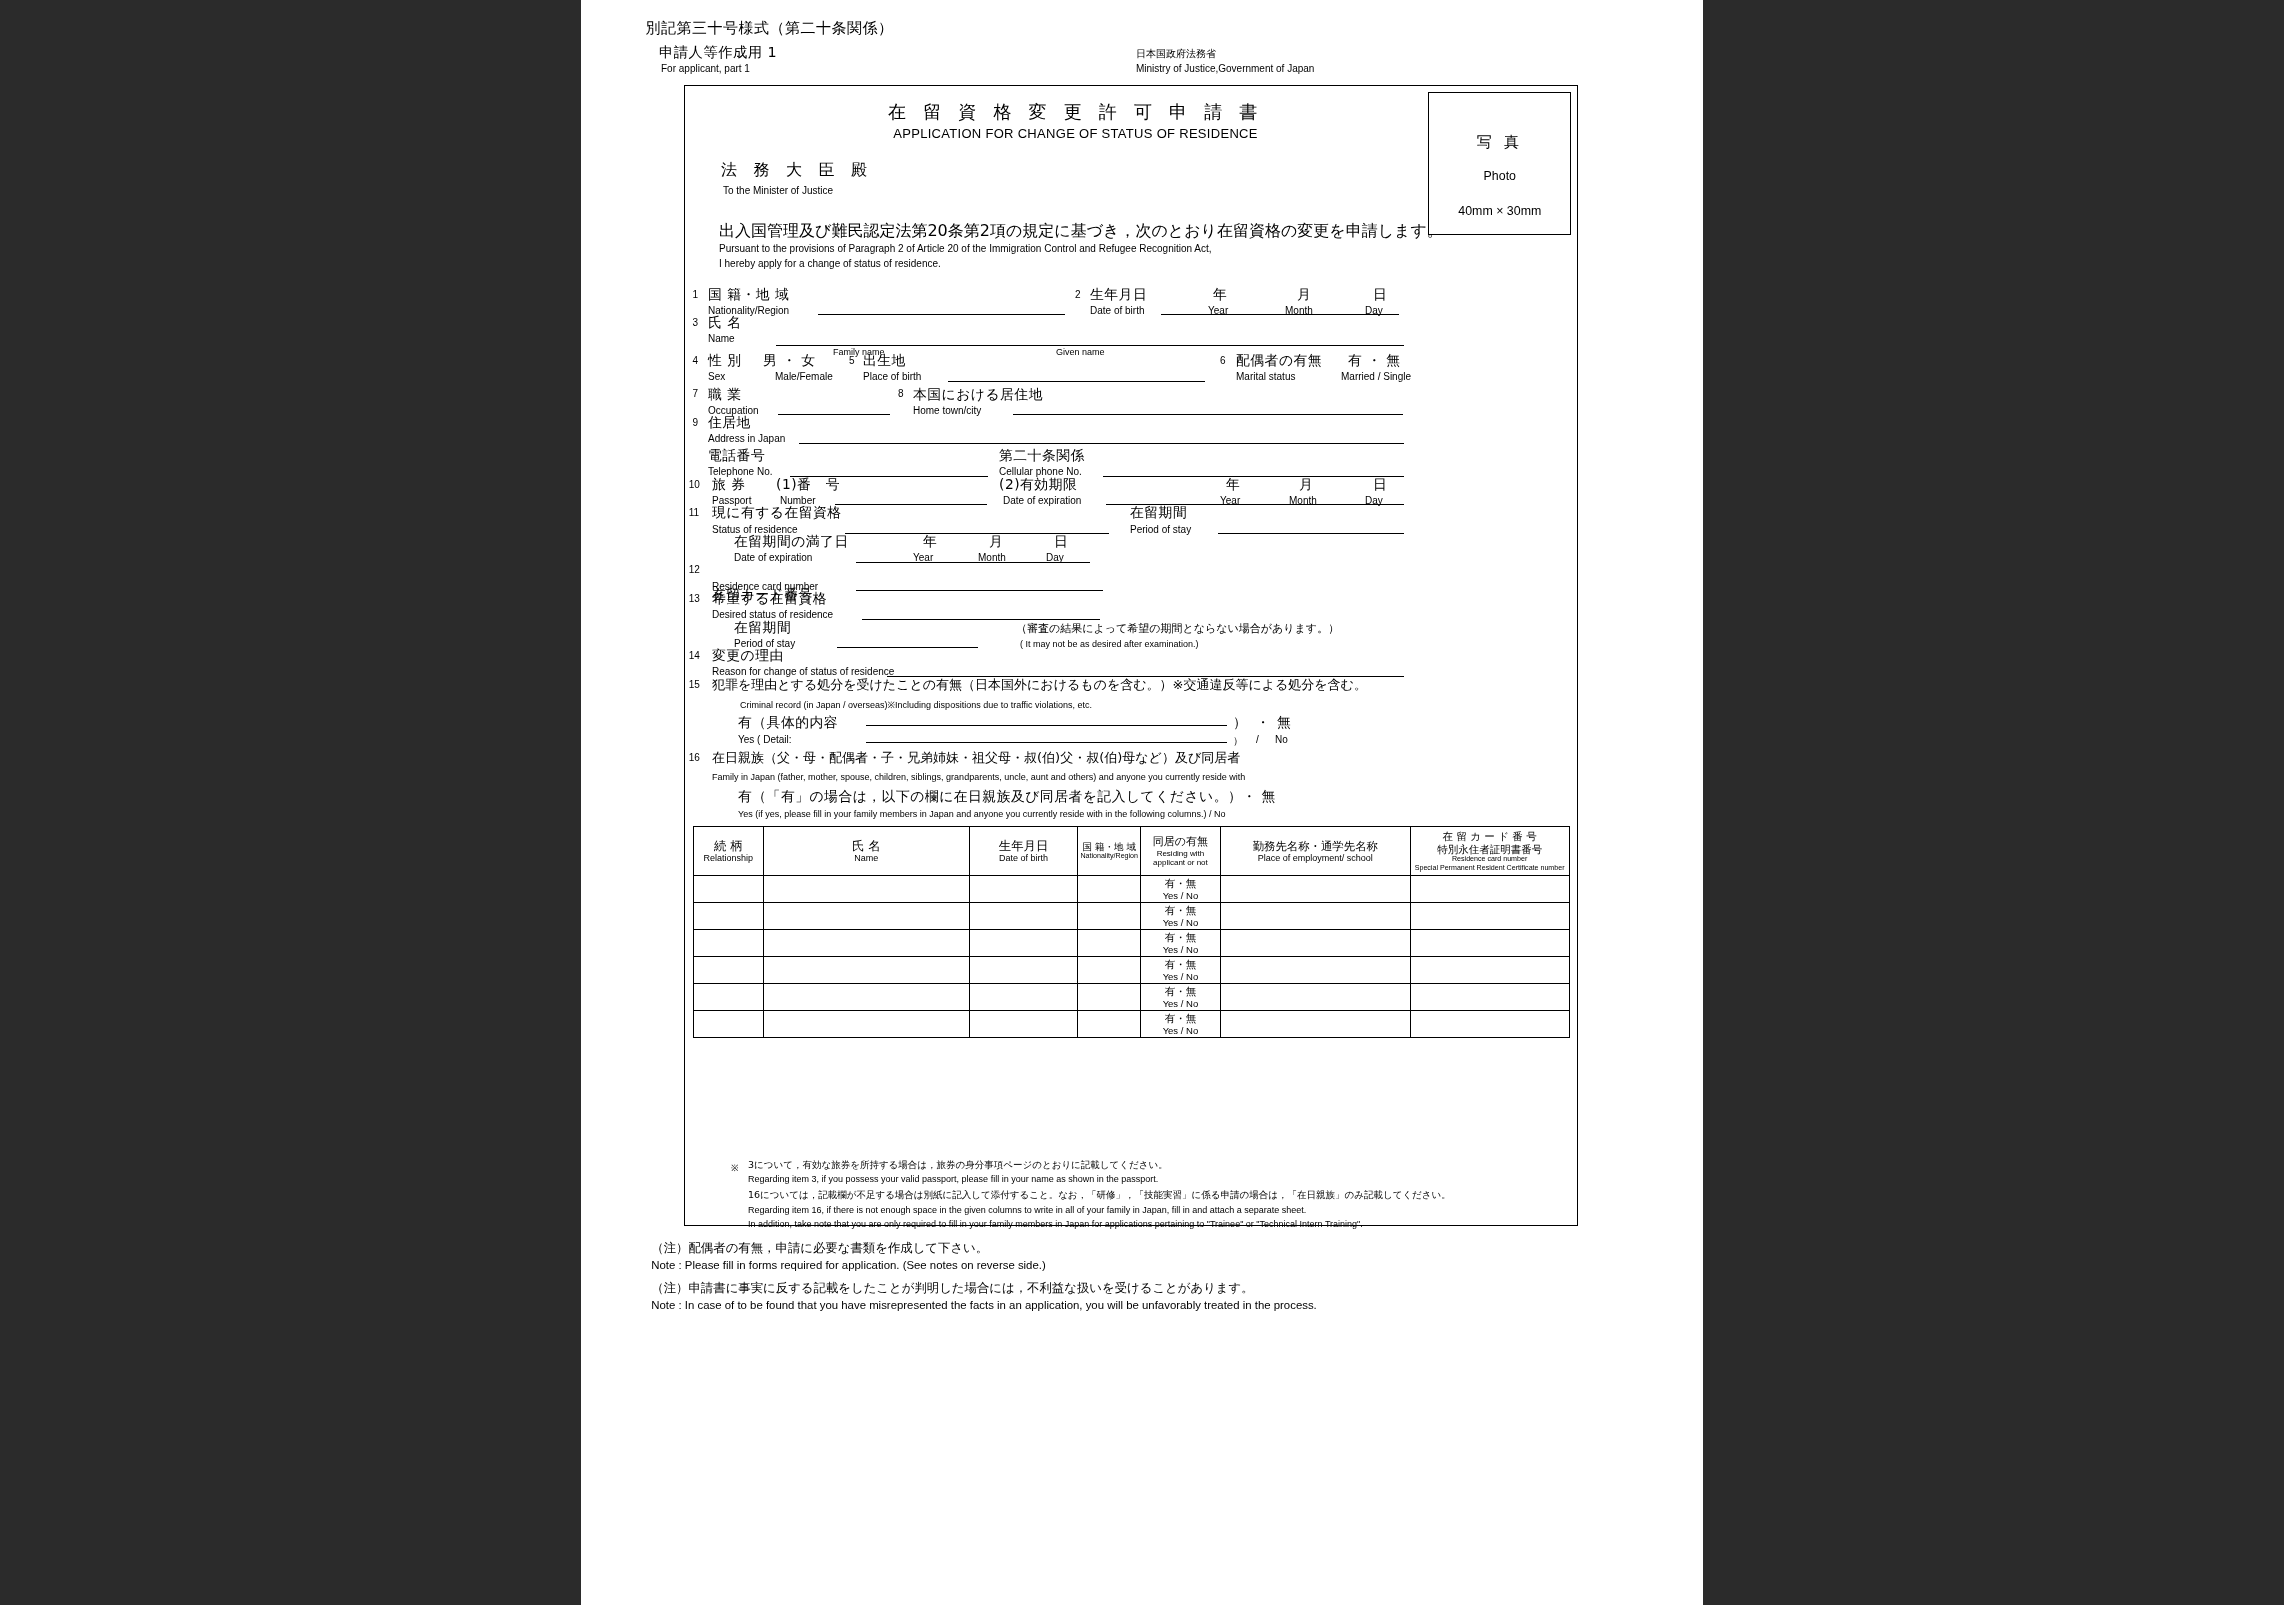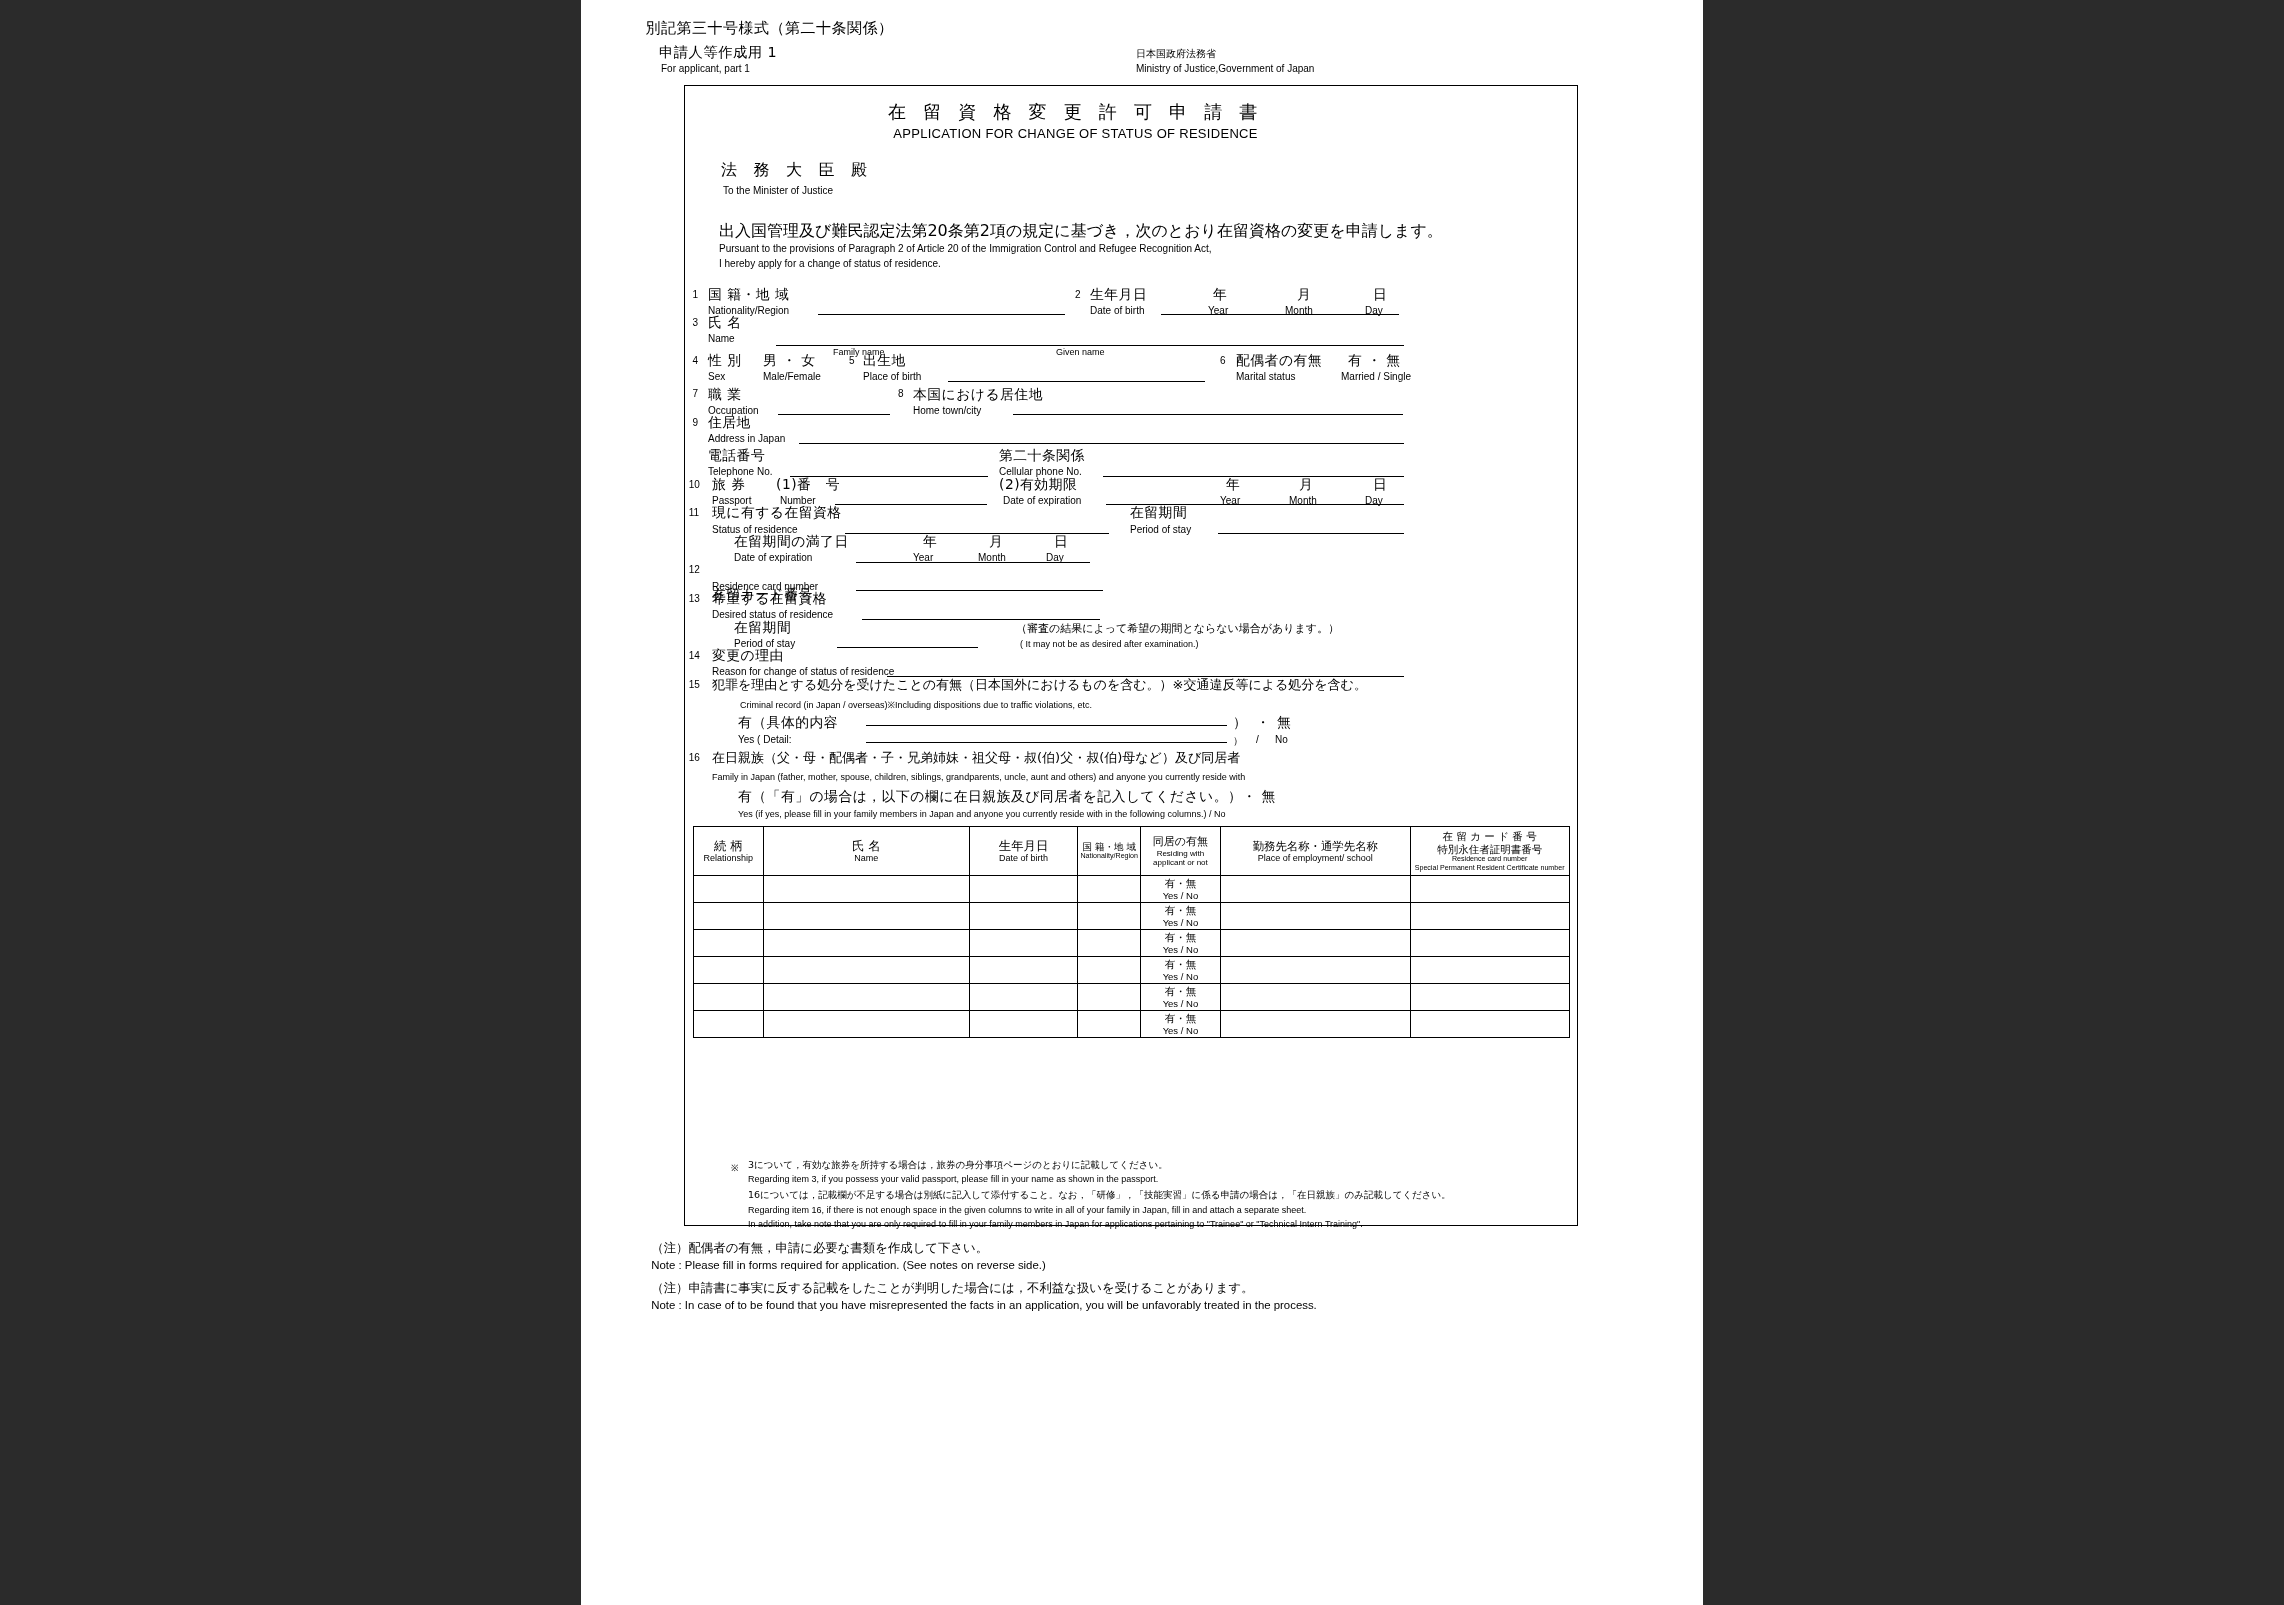--- a/index.html
+++ b/index.html
@@ -33,20 +33,25 @@
   <div id="sheet">
 
     <div class="hdr-top lbl-jp jp" style="left:7.6px;top:7.6px;font-size:15px;">別記第三十号様式（第二十条関係）</div>
     <div class="hdr-top lbl-jp jp" style="left:21px;top:32px;font-size:14.3px;">申請人等作成用 1</div>
     <div class="hdr-top lbl-en" style="left:23px;top:52px;">For applicant, part 1</div>
     <div class="hdr-top lbl-en jp" style="left:498px;top:36px;">日本国政府法務省</div>
     <div class="hdr-top lbl-en" style="left:498px;top:52px;">Ministry of Justice,Government of Japan</div>
 
     <div id="frame">
 
+      <div id="photo">
+        <div class="jp" style="margin-top:40px;font-size:15px;letter-spacing:3.8px;">写 真</div>
+        <div style="margin-top:17px;font-size:12.4px;">Photo</div>
+        <div style="margin-top:21px;font-size:12.4px;">40mm × 30mm</div>
+      </div>
 
       <div class="row title-jp jp ctr" style="left:86px;top:13.3px;width:609px;">在 留 資 格 変 更 許 可 申 請 書</div>
       <div class="row title-en ctr" style="left:86px;top:40px;width:609px;">APPLICATION FOR CHANGE OF STATUS OF RESIDENCE</div>
 
       <div class="row jp" style="left:36px;top:74px;font-size:16px;letter-spacing:5.7px;">法 務 大 臣 殿</div>
       <div class="row lbl-en" style="left:38px;top:99px;">To the Minister of Justice</div>
 
       <div class="row jp" style="left:34px;top:135px;font-size:16px;">出入国管理及び難民認定法第20条第2項の規定に基づき，次のとおり在留資格の変更を申請します。</div>
       <div class="row lbl-en" style="left:34px;top:157px;">Pursuant to the provisions of Paragraph 2 of Article 20 of the Immigration Control and Refugee Recognition Act,</div>
       <div class="row lbl-en" style="left:34px;top:172px;">I hereby apply for a change of status of residence.</div>
@@ -71,21 +76,21 @@
       <div class="row jp lbl-jp" style="left:23px;top:228px;">氏 名</div>
       <div class="row lbl-en" style="left:23px;top:247px;">Name</div>
       <div class="line" style="left:91px;top:259px;width:628px;"></div>
       <div class="row tiny" style="left:148px;top:261px;">Family name</div>
       <div class="row tiny" style="left:371px;top:261px;">Given name</div>
 
       <div class="row lbl-en" style="left:7.6px;top:269px;">4</div>
       <div class="row jp lbl-jp" style="left:23px;top:266px;">性 別</div>
       <div class="row lbl-en" style="left:23px;top:285px;">Sex</div>
       <div class="row jp lbl-jp" style="left:78px;top:266px;">男 ・ 女</div>
-      <div class="row lbl-en" style="left:78px;top:285px;">Male/Female</div>
+      <div class="row lbl-en" style="left:90px;top:285px;">Male/Female</div>
 
       <div class="row lbl-en" style="left:164px;top:269px;">5</div>
       <div class="row jp lbl-jp" style="left:178px;top:266px;">出生地</div>
       <div class="row lbl-en" style="left:178px;top:285px;">Place of birth</div>
       <div class="line" style="left:263px;top:295px;width:257px;"></div>
 
       <div class="row lbl-en" style="left:535px;top:269px;">6</div>
       <div class="row jp lbl-jp" style="left:551px;top:266px;">配偶者の有無</div>
       <div class="row lbl-en" style="left:551px;top:285px;">Marital status</div>
       <div class="row jp lbl-jp" style="left:663px;top:266px;">有 ・ 無</div>

